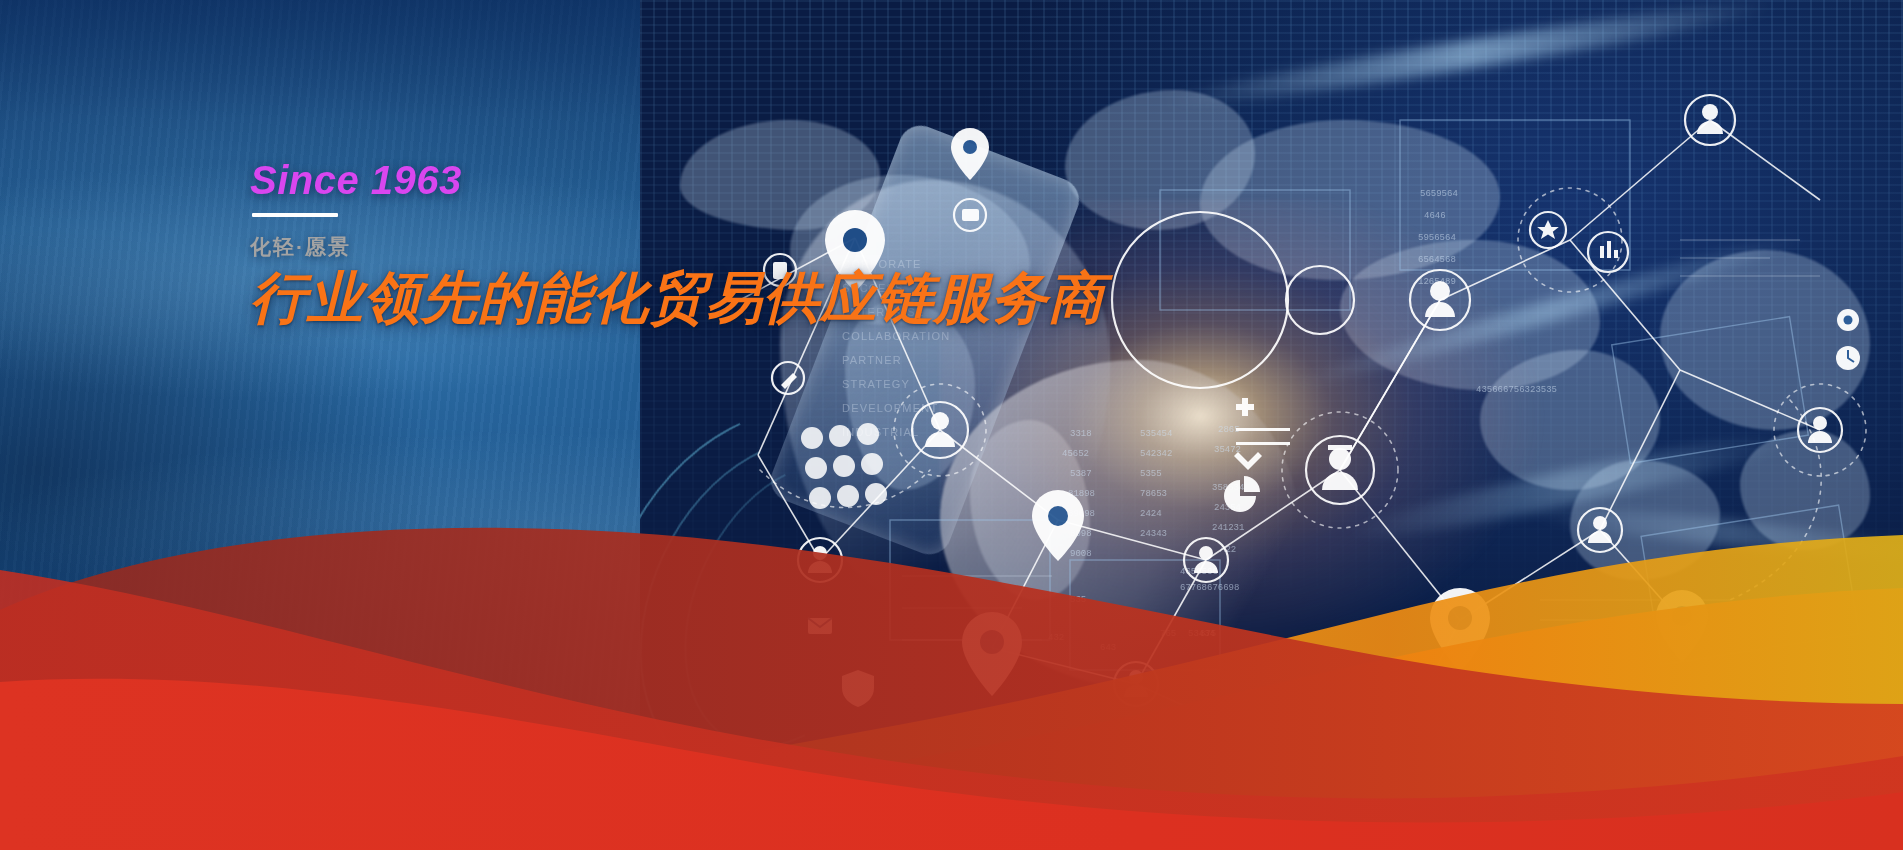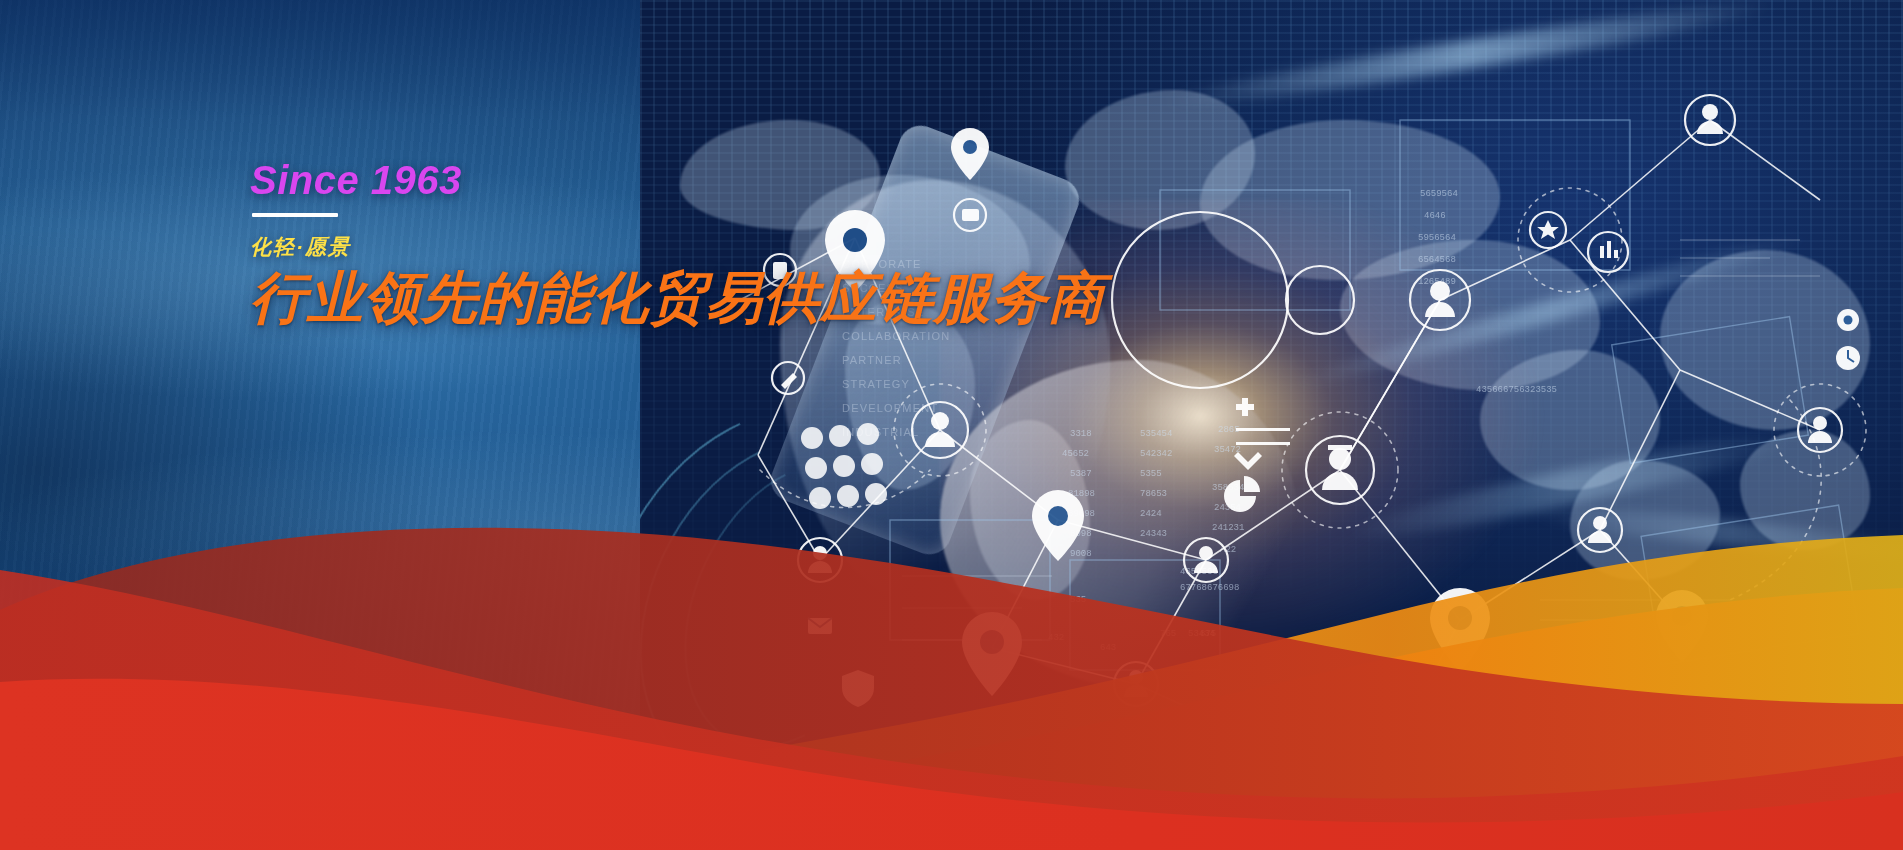--- a/index.html
+++ b/index.html
@@ -84,21 +84,21 @@
 
   
   #textblock{position:absolute;left:250px;top:160px;width:760px;}
   #since{
     font-size:40px;font-weight:700;font-style:italic;color:#d946ef;
     letter-spacing:.5px;line-height:1;
     text-shadow:0 2px 10px rgba(0,20,50,.55);
   }
   #rule{width:86px;height:4px;background:#ffffff;margin:13px 0 8px 2px;border-radius:1px;}
   #subtitle{
-    font-size:21px;font-weight:700;font-style:italic;color:#fde047;
+    font-size:21px;font-weight:700;color:#a3a3a3;
     letter-spacing:2px;line-height:1.15;
     text-shadow:0 2px 8px rgba(0,20,50,.5);
     margin-top:18px;
   }
   #headline{
     margin-top:6px;
     font-size:56px;font-weight:700;font-style:italic;color:#f97316;
     letter-spacing:1px;line-height:1.18;white-space:nowrap;
     text-shadow:0 3px 14px rgba(0,25,60,.6), 0 1px 3px rgba(0,20,50,.55);
   }

